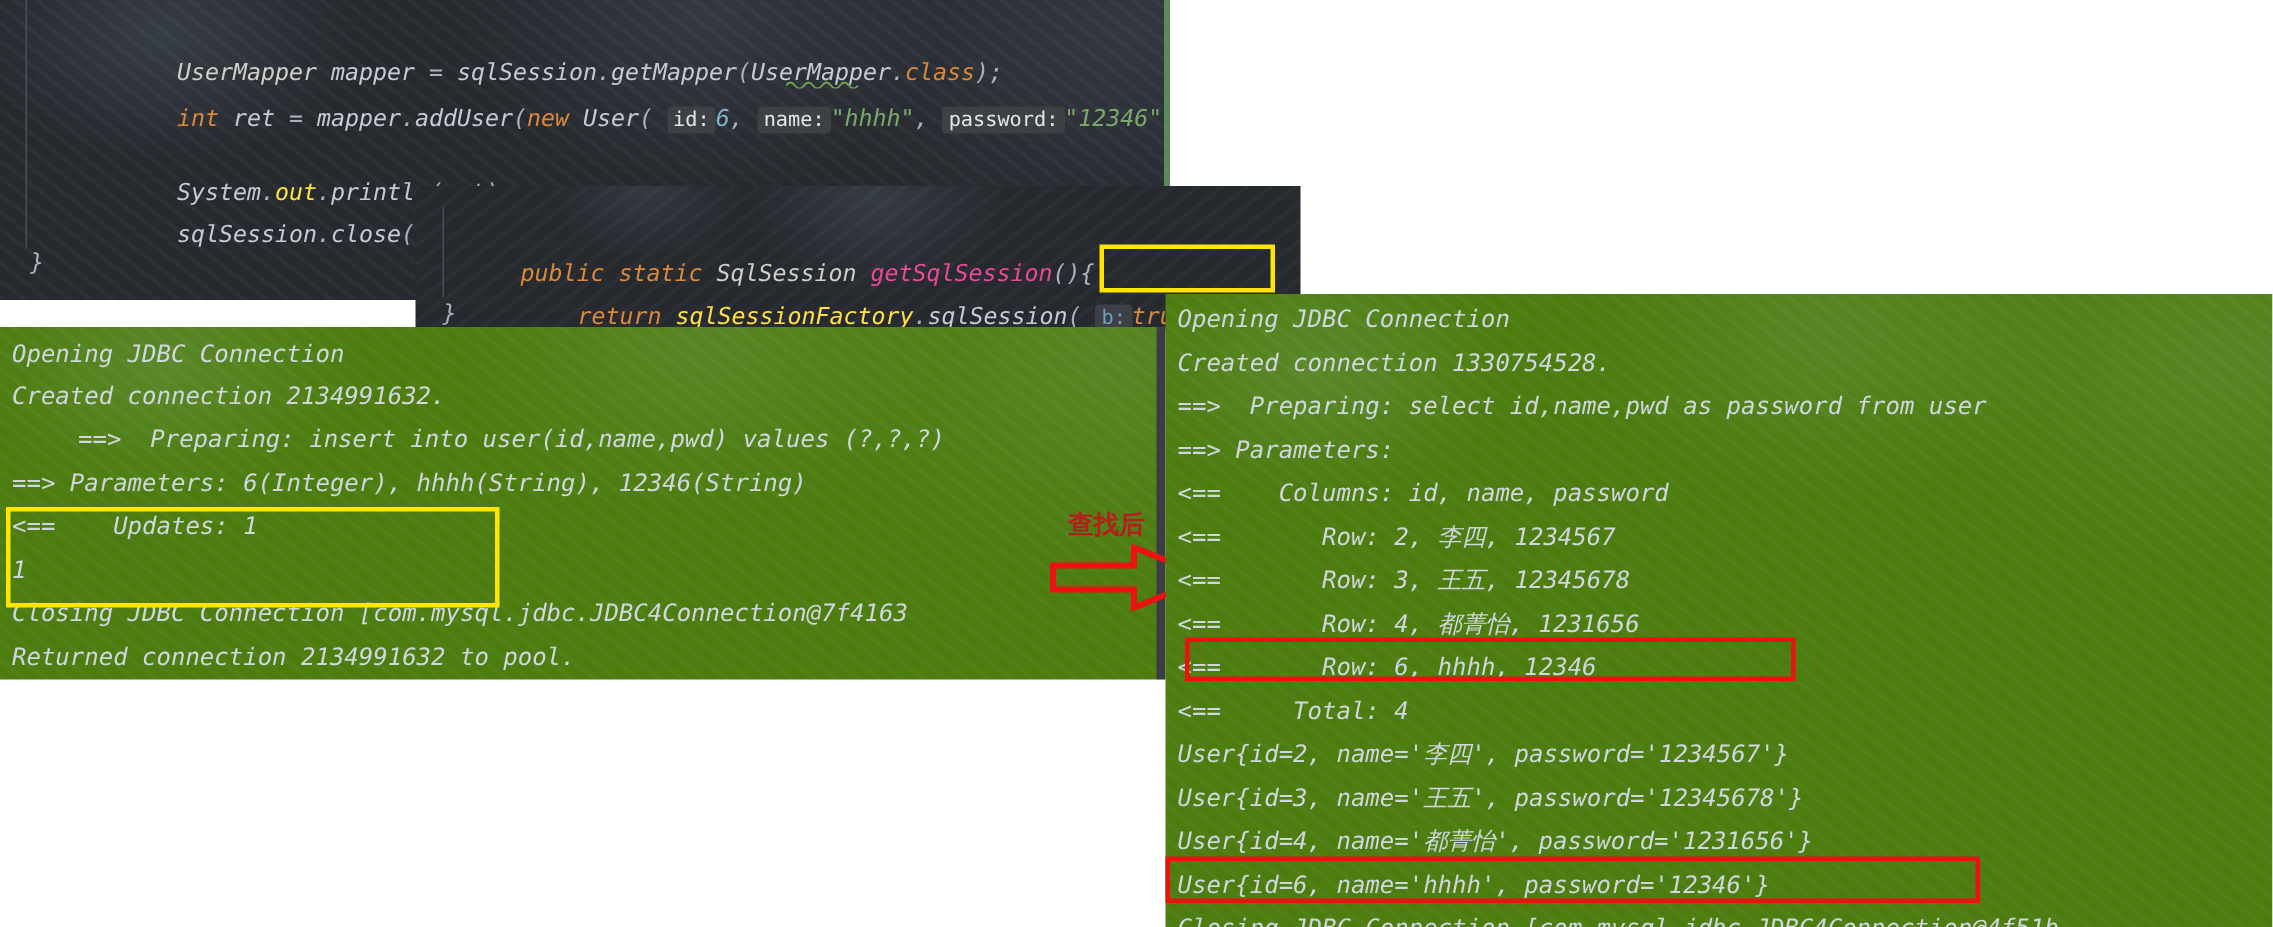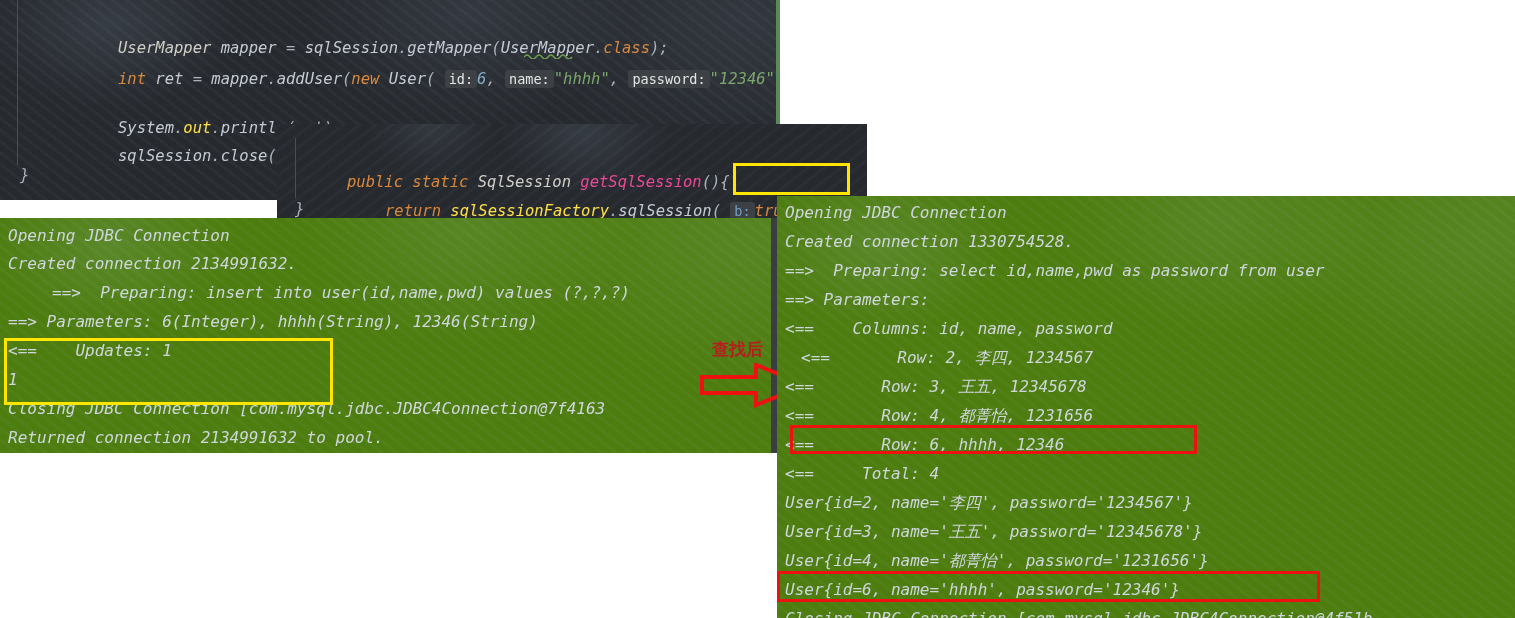--- a/index.html
+++ b/index.html
@@ -179,21 +179,21 @@
     <polygon points="2,14 56,14 56,2 106,22 56,42 56,30 2,30" fill="none" stroke="#ee1111" stroke-width="4" stroke-linejoin="miter"></polygon>
   </svg>
 
   <div class="panel console" style="left:777px;top:196px;width:738px;height:422px;">
     <div class="tex"></div>
     <div class="row" style="position:absolute;left:8px;top:3px;">Opening JDBC Connection</div>
     <div class="row" style="position:absolute;left:8px;top:32px;">Created connection 1330754528.</div>
     <div class="row" style="position:absolute;left:8px;top:61px;">==&gt;  Preparing: select id,name,pwd as password from user</div>
     <div class="row" style="position:absolute;left:8px;top:90px;">==&gt; Parameters: </div>
     <div class="row" style="position:absolute;left:8px;top:119px;">&lt;==    Columns: id, name, password</div>
-    <div class="row" style="position:absolute;left:24px;top:148px;">&lt;==       Row: 2, 李四, 1234567</div>
+    <div class="row" style="position:absolute;left:8px;top:148px;">&lt;==       Row: 2, 李四, 1234567</div>
     <div class="row" style="position:absolute;left:8px;top:177px;">&lt;==       Row: 3, 王五, 12345678</div>
     <div class="row" style="position:absolute;left:8px;top:206px;">&lt;==       Row: 4, 都菁怡, 1231656</div>
     <div class="row" style="position:absolute;left:8px;top:235px;">&lt;==       Row: 6, hhhh, 12346</div>
     <div class="row" style="position:absolute;left:8px;top:264px;">&lt;==     Total: 4</div>
     <div class="row" style="position:absolute;left:8px;top:293px;">User{id=2, name='李四', password='1234567'}</div>
     <div class="row" style="position:absolute;left:8px;top:322px;">User{id=3, name='王五', password='12345678'}</div>
     <div class="row" style="position:absolute;left:8px;top:351px;">User{id=4, name='都菁怡', password='1231656'}</div>
     <div class="row" style="position:absolute;left:8px;top:380px;">User{id=6, name='hhhh', password='12346'}</div>
     <div class="row" style="position:absolute;left:8px;top:409px;">Closing JDBC Connection [com.mysql.jdbc.JDBC4Connection@4f51b</div>
   </div>

